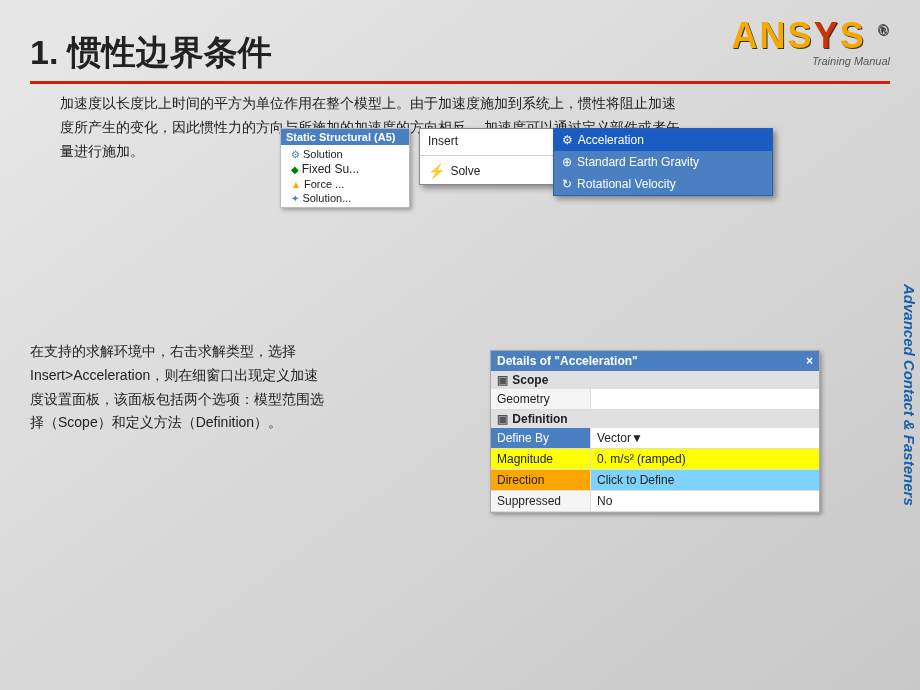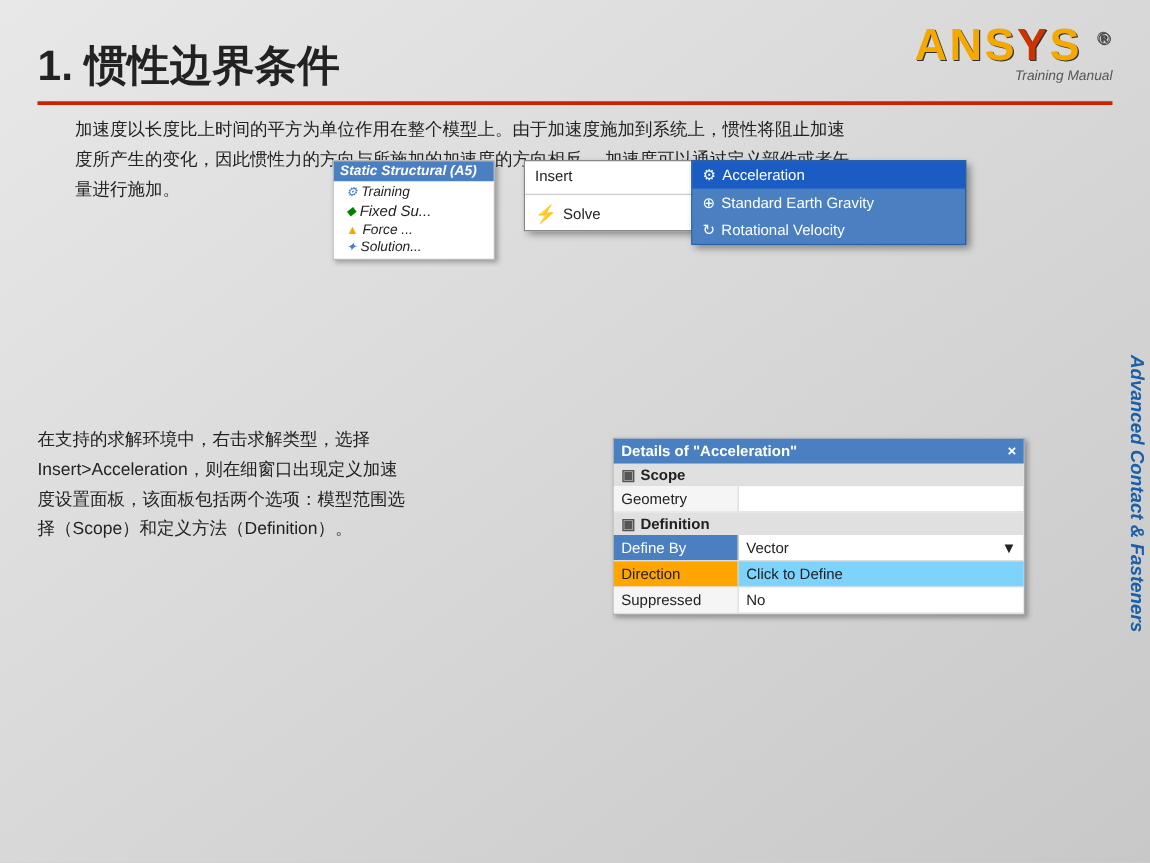--- a/index.html
+++ b/index.html
@@ -233,28 +233,28 @@
   <div class="section-title">
     <span>1.</span>
     <span>惯性边界条件</span>
   </div>
 
   <div class="red-line"></div>
 
 
   <div class="body-text" style="margin-top:8px; margin-left:30px; width:620px;">加速度以长度比上时间的平方为单位作用在整个模型上。由于加速度施加到系统上，惯性将阻止加速度所产生的变化，因此惯性力的方向与所施加的加速度的方向相反。 加速度可以通过定义部件或者矢量进行施加。</div>
 
-  <div style="position:absolute; top:128px; left:266px; background:white; border:1px solid #bbb; box-shadow:2px 2px 4px rgba(0,0,0,0.3); width:130px;font-style:italic;">
+  <div style="position:absolute; top:128px; left:280px; background:white; border:1px solid #bbb; box-shadow:2px 2px 4px rgba(0,0,0,0.3); width:130px;">
     <div style="background:#4a7fc1; color:white; font-size:11px; padding:2px 5px; font-weight:bold;">
       <span>Static Structural (A5)</span>
     </div>
     <div style="padding:2px 4px;">
       <div class="tree-item">
         <span style="color:#4a7fc1; margin-right:3px; font-size:10px;">⚙</span>
-        <span style="font-size:11px;">Training</span>
+        <span style="font-size:11px;">Solution</span>
       </div>
       <div class="tree-item">
         <span style="color:green; margin-right:3px; font-size:10px;">◆</span>
         <span style="font-size:12px;">Fixed Su...</span>
       </div>
       <div class="tree-item">
         <span style="color:#f5a800; margin-right:3px; font-size:10px;">▲</span>
         <span style="font-size:11px;">Force ...</span>
       </div>
       <div class="tree-item">
@@ -307,26 +307,30 @@
       <div class="col-label">Geometry</div>
     </div>
 
     <div class="details-section-header">
       <span class="toggle">▣</span>
       <span>Definition</span>
     </div>
 
     <div class="details-row highlight-blue">
       <div class="col-label">Define By</div>
-      <div class="col-value" style="display:flex; justify-content:space-between;">
+      <div class="col-value" style="display:flex; ">
         <span>Vector</span>
           <span>▼</span>
       </div>
     </div>
 
+    <div class="details-row highlight-yellow">
+      <div class="col-label">Magnitude</div>
+      <div class="col-value">0. m/s² (ramped)</div>
+    </div>
 
     <div class="details-row highlight-orange">
       <div class="col-label">Direction</div>
       <div class="col-value">Click to Define</div>
     </div>
 
     <div class="details-row">
       <div class="col-label">Suppressed</div>
       <div class="col-value">No</div>
     </div>

